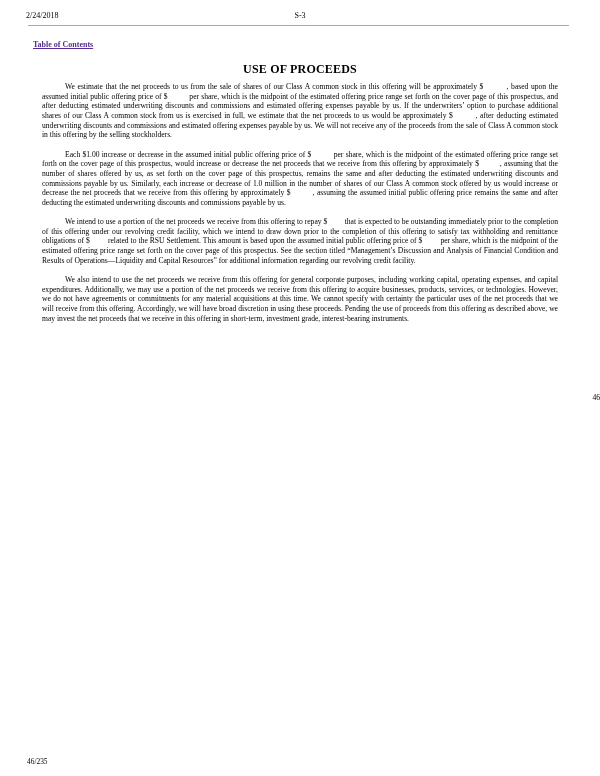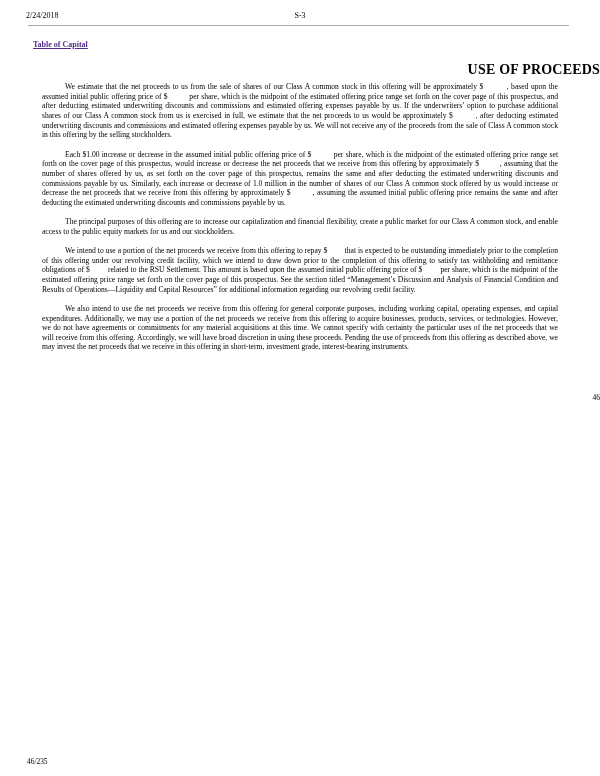--- a/index.html
+++ b/index.html
@@ -36,22 +36,22 @@
     font-size: 8px;
     font-weight: bold;
     text-decoration: underline;
     cursor: pointer;
   }
   .heading {
     position: absolute;
     top: 62px;
     left: 0;
     right: 0;
-    text-align: right;
-    font-size: 14px;
+    text-align: center;
+    font-size: 12px;
     font-weight: bold;
     letter-spacing: 0.2px;
   }
   .content {
     position: absolute;
     top: 82px;
     left: 42px;
     width: 516px;
     font-size: 7.6px;
     line-height: 9.65px;
@@ -84,28 +84,27 @@
 
 <div class="page">
 
   <div class="print-header">
     <span class="ph-date">2/24/2018</span>
     <span class="ph-title">S-3</span>
   </div>
 
   <div class="rule" style="border-top-color: rgb(170, 170, 170);"></div>
 
-  <a class="toc" href="#" style="color: rgb(85, 45, 144);">Table of Capital</a>
+  <a class="toc" href="#" style="color: rgb(85, 45, 144);">Table of Contents</a>
 
   <div class="heading">USE OF PROCEEDS</div>
 
   <div class="content">
     <p>We estimate that the net proceeds to us from the sale of shares of our Class A common stock in this offering will be approximately $&nbsp;&nbsp;&nbsp;&nbsp;&nbsp;&nbsp;&nbsp;&nbsp;&nbsp;, based upon the assumed initial public offering price of $&nbsp;&nbsp;&nbsp;&nbsp;&nbsp;&nbsp;&nbsp;&nbsp;&nbsp; per share, which is the midpoint of the estimated offering price range set forth on the cover page of this prospectus, and after deducting estimated underwriting discounts and commissions and estimated offering expenses payable by us. If the underwriters’ option to purchase additional shares of our Class A common stock from us is exercised in full, we estimate that the net proceeds to us would be approximately $&nbsp;&nbsp;&nbsp;&nbsp;&nbsp;&nbsp;&nbsp;&nbsp;&nbsp;, after deducting estimated underwriting discounts and commissions and estimated offering expenses payable by us. We will not receive any of the proceeds from the sale of Class A common stock in this offering by the selling stockholders.</p>
     <p>Each $1.00 increase or decrease in the assumed initial public offering price of $&nbsp;&nbsp;&nbsp;&nbsp;&nbsp;&nbsp;&nbsp;&nbsp;&nbsp; per share, which is the midpoint of the estimated offering price range set forth on the cover page of this prospectus, would increase or decrease the net proceeds that we receive from this offering by approximately $&nbsp;&nbsp;&nbsp;&nbsp;&nbsp;&nbsp;&nbsp;&nbsp;&nbsp;, assuming that the number of shares offered by us, as set forth on the cover page of this prospectus, remains the same and after deducting the estimated underwriting discounts and commissions payable by us. Similarly, each increase or decrease of 1.0 million in the number of shares of our Class A common stock offered by us would increase or decrease the net proceeds that we receive from this offering by approximately $&nbsp;&nbsp;&nbsp;&nbsp;&nbsp;&nbsp;&nbsp;&nbsp;&nbsp;, assuming the assumed initial public offering price remains the same and after deducting the estimated underwriting discounts and commissions payable by us.</p>
-    <p>The principal purposes of this offering are to increase our capitalization and financial flexibility, create a public market for our Class A common stock, and enable access to the public equity markets for us and our stockholders.</p>
     <p>We intend to use a portion of the net proceeds we receive from this offering to repay $&nbsp;&nbsp;&nbsp;&nbsp;&nbsp;&nbsp;&nbsp;&nbsp; that is expected to be outstanding immediately prior to the completion of this offering under our revolving credit facility, which we intend to draw down prior to the completion of this offering to satisfy tax withholding and remittance obligations of $&nbsp;&nbsp;&nbsp;&nbsp;&nbsp;&nbsp;&nbsp;&nbsp; related to the RSU Settlement. This amount is based upon the assumed initial public offering price of $&nbsp;&nbsp;&nbsp;&nbsp;&nbsp;&nbsp;&nbsp;&nbsp; per share, which is the midpoint of the estimated offering price range set forth on the cover page of this prospectus. See the section titled “Management’s Discussion and Analysis of Financial Condition and Results of Operations—Liquidity and Capital Resources” for additional information regarding our revolving credit facility.</p>
     <p>We also intend to use the net proceeds we receive from this offering for general corporate purposes, including working capital, operating expenses, and capital expenditures. Additionally, we may use a portion of the net proceeds we receive from this offering to acquire businesses, products, services, or technologies. However, we do not have agreements or commitments for any material acquisitions at this time. We cannot specify with certainty the particular uses of the net proceeds that we will receive from this offering. Accordingly, we will have broad discretion in using these proceeds. Pending the use of proceeds from this offering as described above, we may invest the net proceeds that we receive in this offering in short-term, investment grade, interest-bearing instruments.</p>
   </div>
 
   <div class="pagenum">46</div>
 
   <div class="print-footer">
     <span>46/235</span>
   </div>
 

